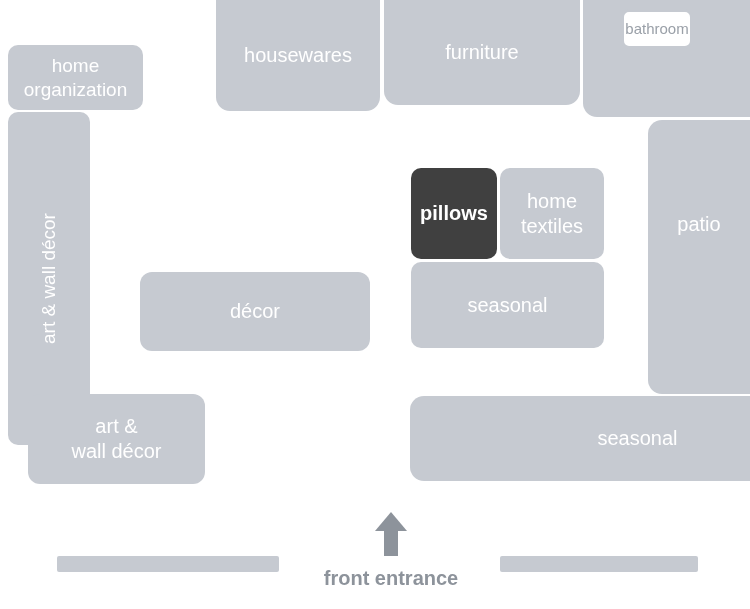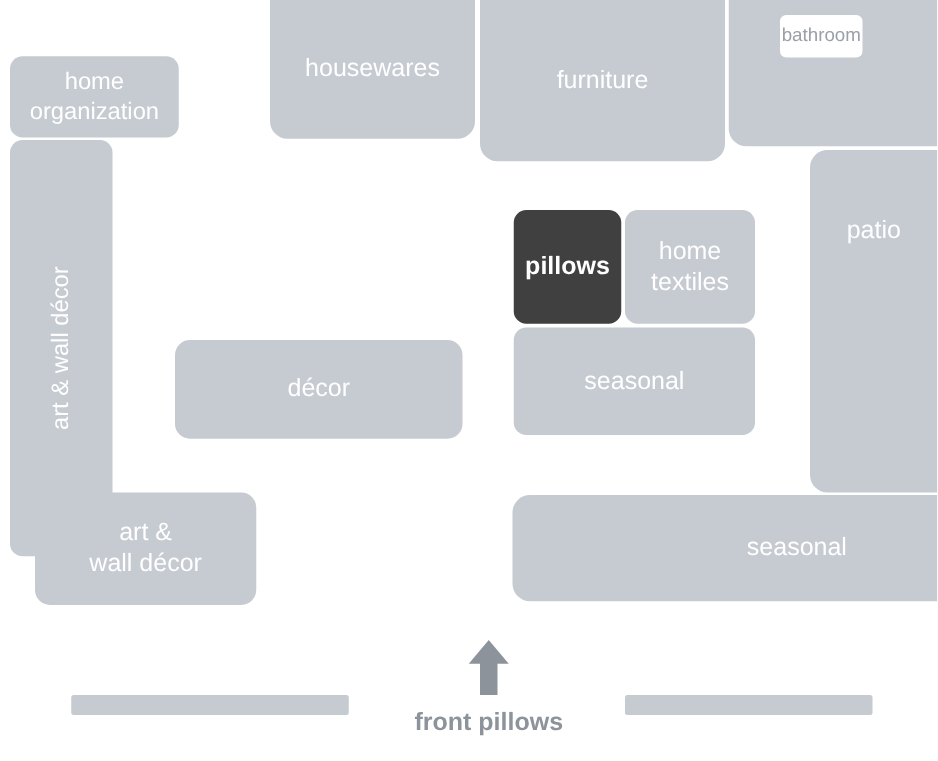--- a/index.html
+++ b/index.html
@@ -34,30 +34,30 @@
     border: 3px solid #c6cad1;
     color: #7b828c;
   }
   .vertical {
     writing-mode: vertical-rl;
     transform: rotate(180deg);
   }
   
   .a-home-org        { left: 8px;   top: 45px;  width: 135px; height: 65px;  border-radius: 10px; font-size: 19px; }
   .a-housewares      { left: 216px; top: 0;     width: 164px; height: 111px; border-radius: 0 0 14px 14px; }
-  .a-furniture       { left: 384px; top: 0;     width: 196px; height: 129px; border-radius: 0 0 14px 14px; }
+  .a-furniture       { left: 384px; top: 0;     width: 196px; height: 105px; border-radius: 0 0 14px 14px; }
   .w-topright        { left: 583px; top: 0;     width: 167px; height: 117px; border-radius: 0 0 0 14px; }
   .a-bathroom        { left: 621px; top: 9px;   width: 72px;  height: 40px;  border-radius: 8px; font-size: 15px; color: #9aa0a8; }
   .a-left-strip      { left: 8px;   top: 112px; width: 82px;  height: 333px; border-radius: 10px; font-size: 19px; }
   .a-rugs            { left: 140px; top: 163px; width: 230px; height: 106px; }
   .a-decor           { left: 140px; top: 272px; width: 230px; height: 79px; }
   .a-pillows         { left: 411px; top: 168px; width: 86px;  height: 91px;  border-radius: 10px; background: #12a5c9; font-weight: bold; }
   .a-home-textiles   { left: 500px; top: 168px; width: 104px; height: 91px;  border-radius: 10px; }
   .a-seasonal-center { left: 411px; top: 262px; width: 193px; height: 86px;  border-radius: 10px; }
-  .a-patio           { left: 648px; top: 120px; width: 102px; height: 274px; border-radius: 14px 0 0 14px; align-items: flex-start; padding-top: 52px; }
+  .a-patio           { left: 648px; top: 120px; width: 102px; height: 274px; border-radius: 14px 0 0 14px; align-items: flex-start; padding-top: 92px; }
   .a-awd-corner      { left: 28px;  top: 394px; width: 177px; height: 90px; }
   .a-checkout        { left: 207px; top: 398px; width: 158px; height: 85px;  border-radius: 16px; }
   .a-seasonal-right  { left: 410px; top: 396px; width: 340px; height: 85px;  border-radius: 14px 0 0 14px; padding-left: 115px; }
   .bar {
     position: absolute;
     background: #c6cad1;
     height: 16px;
     top: 556px;
     border-radius: 2px;
   }
@@ -126,15 +126,15 @@
   <div class="block a-seasonal-right">seasonal</div>
 
   <div class="bar bar-left"></div>
   <div class="bar bar-right"></div>
 
   <div class="arrow">
     <div class="arrow-head"></div>
     <div class="arrow-shaft"></div>
   </div>
 
-  <div class="entrance-label">front pillows</div>
+  <div class="entrance-label">front entrance</div>
 
 </div>
 
 </body></html>

